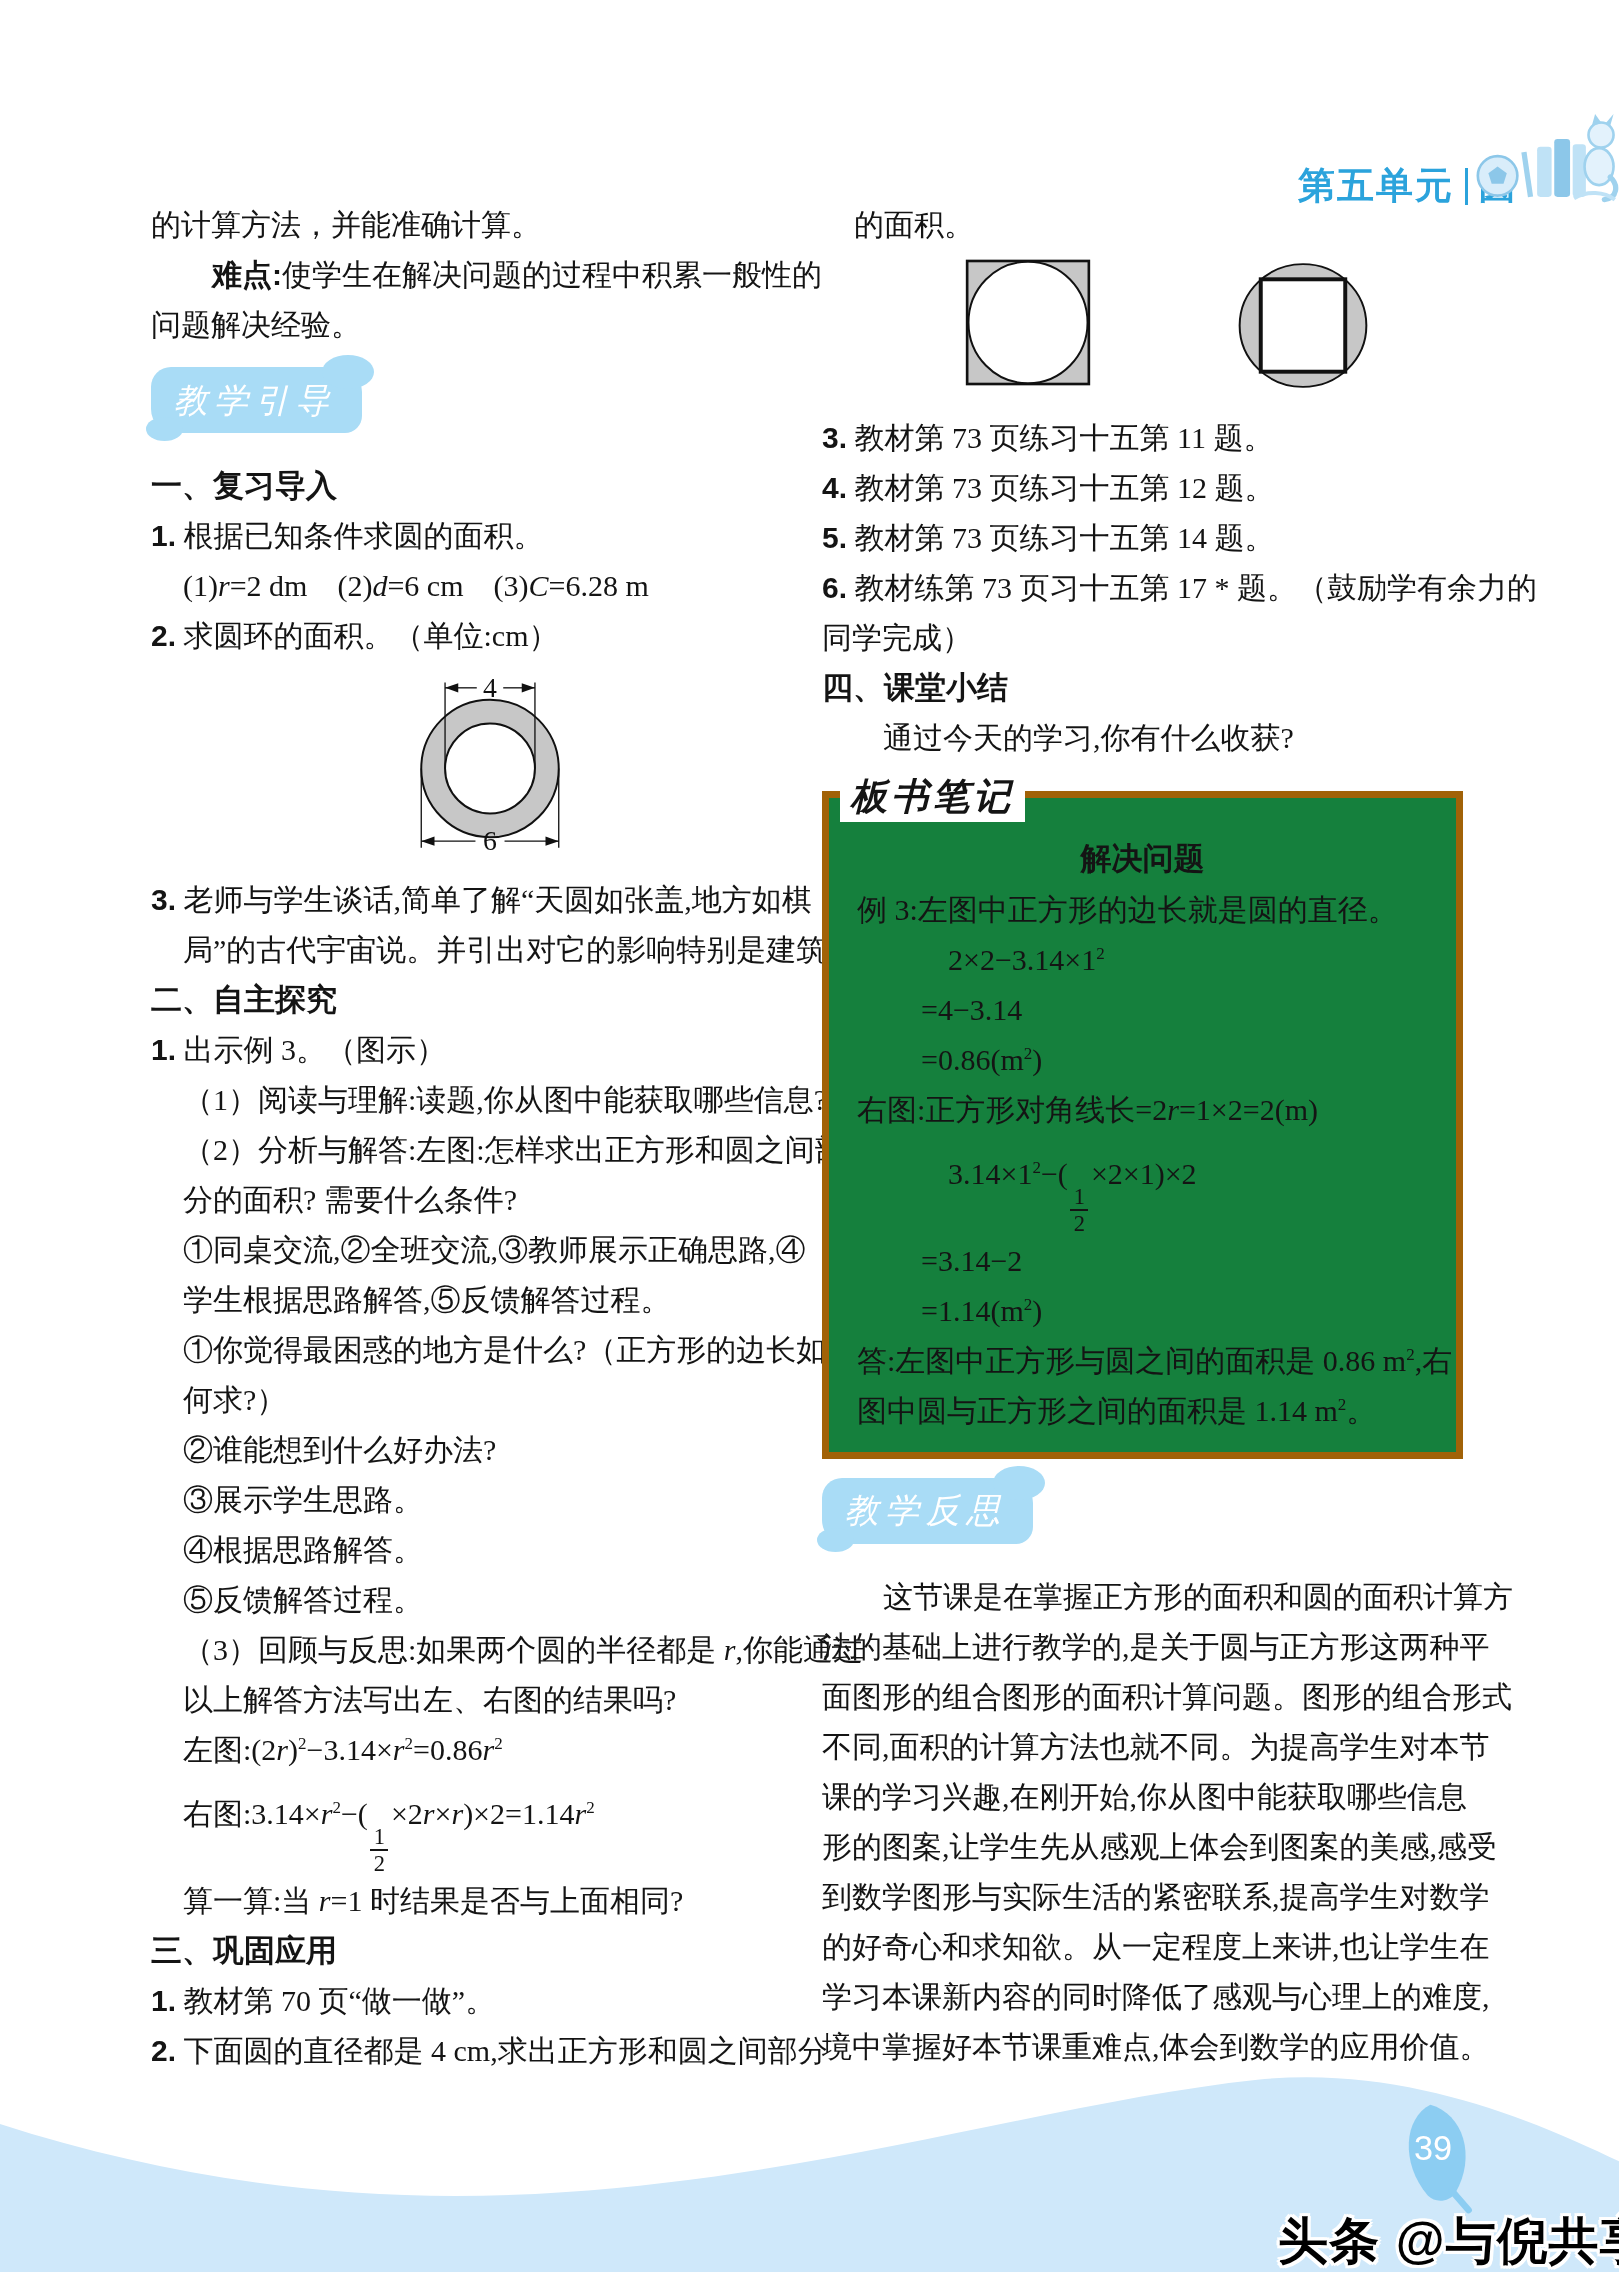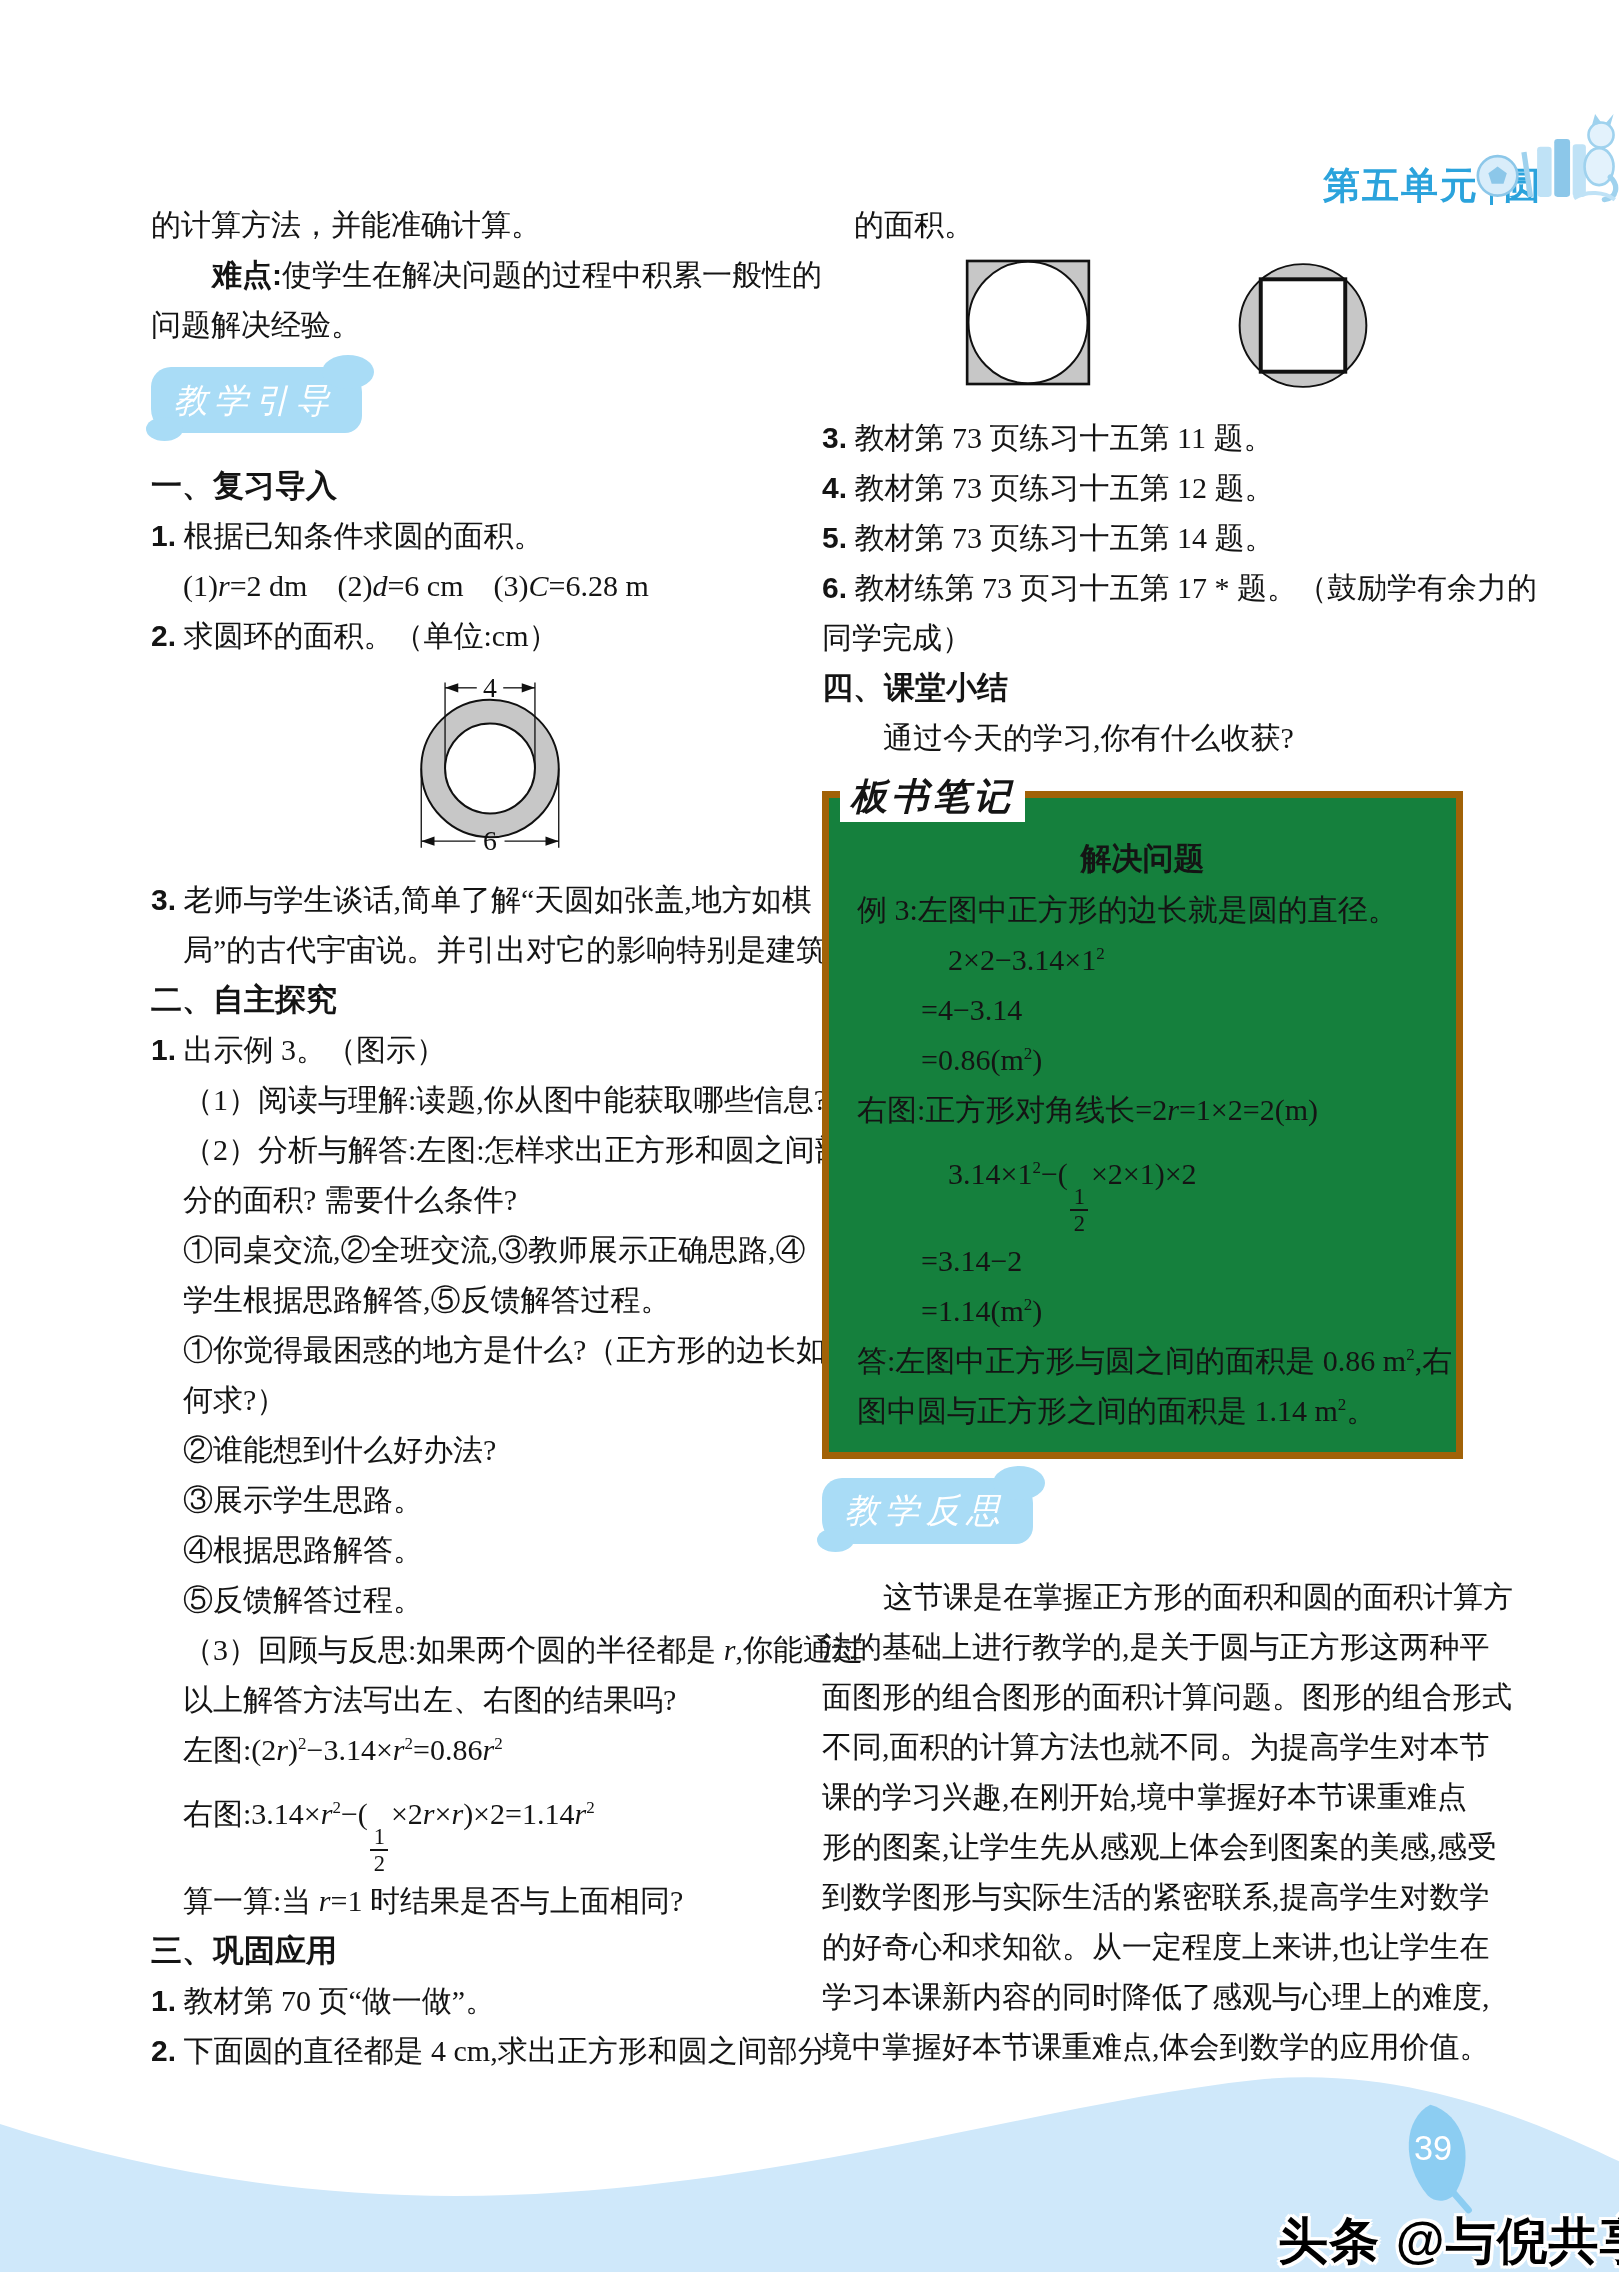--- a/index.html
+++ b/index.html
@@ -11,21 +11,21 @@
     --ink:#141414;
   }
   html,body{margin:0;padding:0;background:#e9e9e9;}
   #page{
     position:relative;width:1620px;height:2273px;background:#ffffff;
     font-family:"Liberation Serif",serif;color:var(--ink);overflow:hidden;
   }
   
   #page-header{
     position:absolute;top:161px;left:1298px;display:flex;align-items:center;
-    color:var(--accent);font-family:"Liberation Sans",sans-serif;font-weight:bold;margin-left:25px;
+    color:var(--accent);font-family:"Liberation Sans",sans-serif;font-weight:bold;
   }
   .unit-label{font-size:37px;letter-spacing:2px;}
   .unit-divider{width:3.3px;height:37px;background:var(--accent);margin:0 10.6px;}
   .unit-name{font-size:37px;}
   #header-art{position:absolute;top:106px;left:1475px;}
   
   .col{position:absolute;top:200px;}
   #left-col{left:151px;width:652px;}
   #right-col{left:822px;width:731px;}
   .line{font-size:30px;line-height:50px;white-space:nowrap;}
@@ -204,21 +204,21 @@
           <div class="line ">图中圆与正方形之间的面积是 1.14 m<sup>2</sup>。</div>
         </div>
     </div>
       <div id="block-badge-reflect" class="badge-wrap">
       <span class="badge">教学反思</span>
     </div>
       <div class="line ind2">这节课是在掌握正方形的面积和圆的面积计算方</div>
       <div class="line ">法的基础上进行教学的,是关于圆与正方形这两种平</div>
       <div class="line ">面图形的组合图形的面积计算问题。图形的组合形式</div>
       <div class="line ">不同,面积的计算方法也就不同。为提高学生对本节</div>
-      <div class="line ">课的学习兴趣,在刚开始,境中掌握好本节课重难点</div>
+      <div class="line ">课的学习兴趣,在刚开始,你从图中能获取哪些信息</div>
       <div class="line ">形的图案,让学生先从感观上体会到图案的美感,感受</div>
       <div class="line ">到数学图形与实际生活的紧密联系,提高学生对数学</div>
       <div class="line ">的好奇心和求知欲。从一定程度上来讲,也让学生在</div>
       <div class="line ">学习本课新内容的同时降低了感观与心理上的难度,</div>
       <div class="line ">境中掌握好本节课重难点,体会到数学的应用价值。</div>
     </div>
 
   <svg id="footer-wave" width="1620" height="278" viewBox="0 0 2448 420" preserveAspectRatio="none">
     <path d="M0,195 C280,285 560,318 850,298 C1250,272 1600,160 1900,128 C2120,105 2320,190 2448,252 L2448,420 L0,420 Z" fill="var(--wave)"></path>
   </svg>

